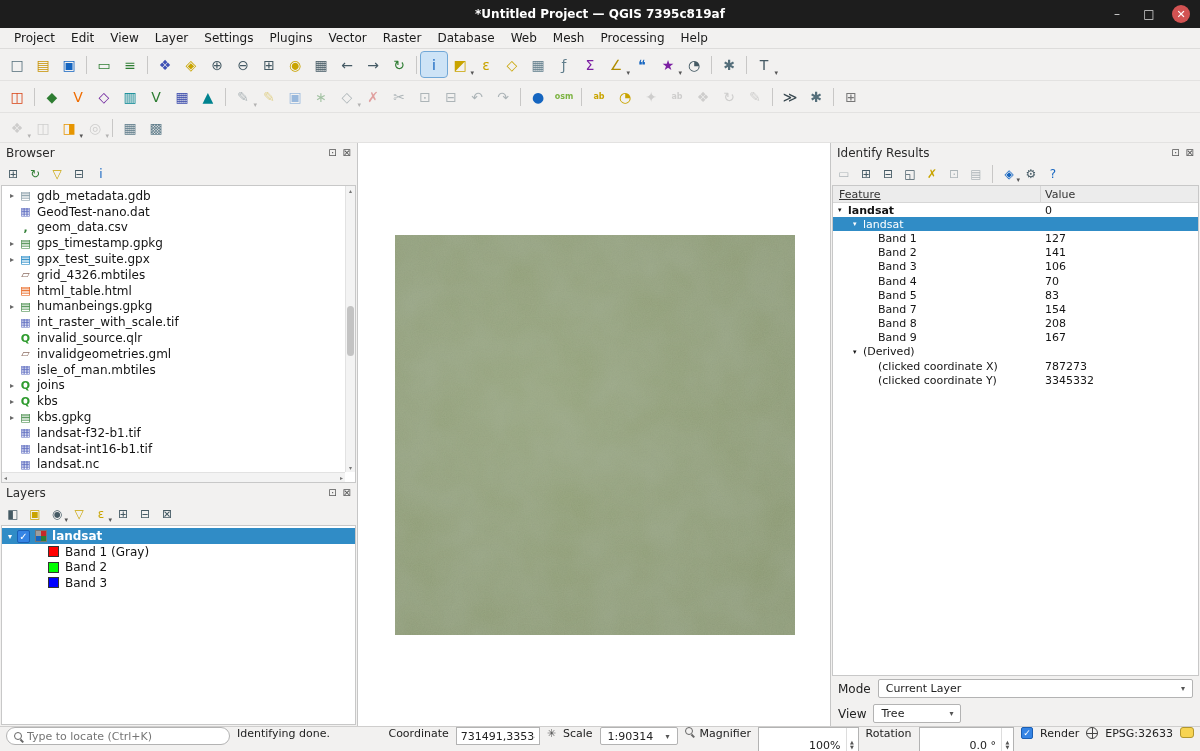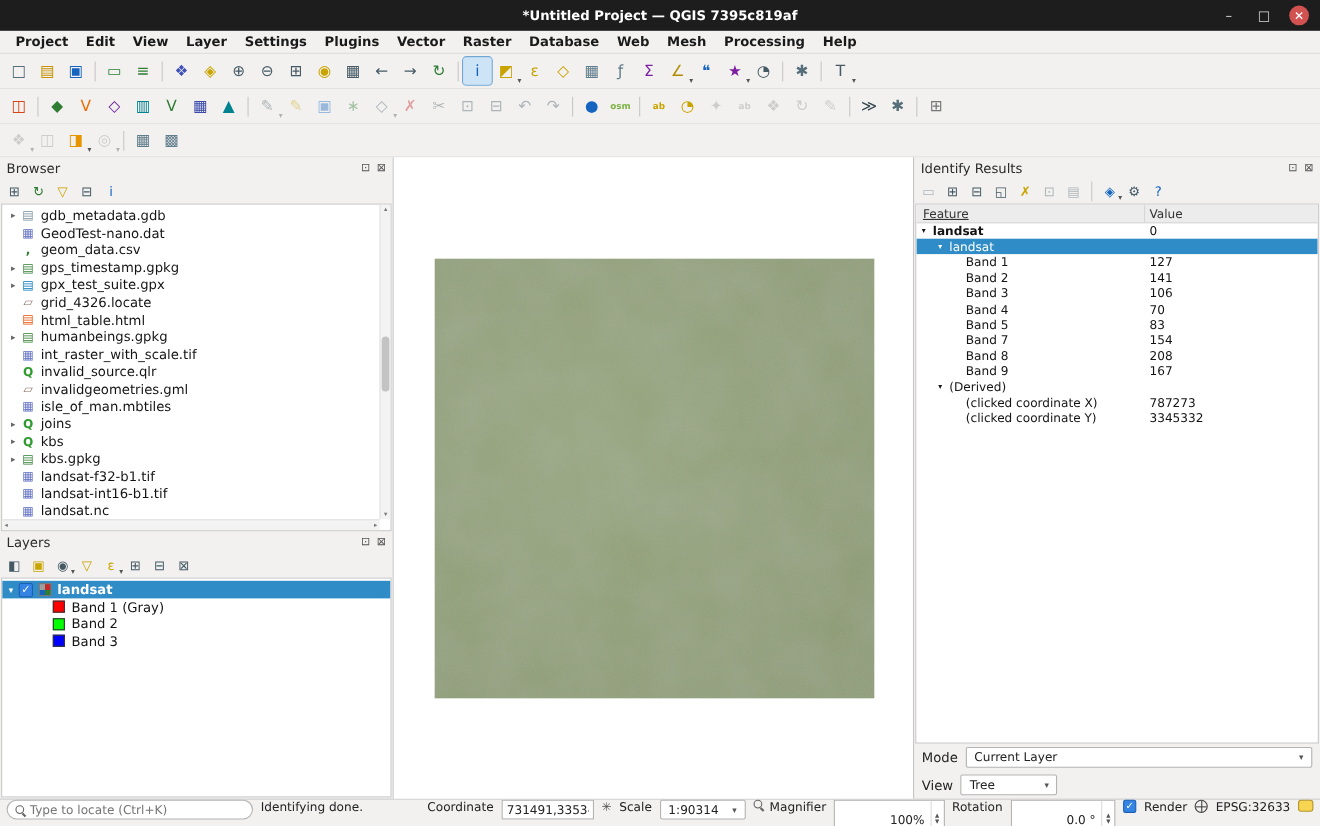--- a/index.html
+++ b/index.html
@@ -8,21 +8,21 @@
   .window { width:1200px; height:751px; display:flex; flex-direction:column; }
 
   
   .titlebar { height:28px; background:#1d1d1d; color:#fff; display:flex; align-items:center; justify-content:center; position:relative; flex:none;text-align:center; }
   .title-text { font-weight:bold; font-size:12px; }
   .win-controls { position:absolute; right:10px; top:0; height:100%; display:flex; align-items:center; gap:14px; }
   .wc { color:#d8d8d8; font-size:12px; width:18px; height:18px; display:flex; align-items:center; justify-content:center; }
   .wc.close { background:#d25252; border-radius:50%; color:#fff; font-size:11px; }
 
   
-  .menubar { height:21px; background:#f2f1f0; display:flex; align-items:center; padding-left:6px; border-bottom:1px solid #dddcdb; flex:none;font-weight:bold; }
+  .menubar { height:21px; background:#f2f1f0; display:flex; align-items:center; padding-left:6px; border-bottom:1px solid #dddcdb; flex:none; }
   .menu-item { padding:2px 8px; color:#1a1a1a; font-size:12px; }
 
   
   .toolbar { display:flex; align-items:center; background:#f2f1f0; border-bottom:1px solid #e3e2e1; padding:0 4px; flex:none; }
   .toolbar.r1 { height:32px; } .toolbar.r2 { height:32px; } .toolbar.r3 { height:30px; }
   .tbtn { width:26px; height:25px; display:flex; align-items:center; justify-content:center; border-radius:3px; position:relative; flex:none; }
   .tbtn .glyph { font-size:14px; line-height:1; }
   .tbtn.small .glyph { font-size:8px; font-weight:bold; }
   .tbtn.active { background:#cde3f6; outline:1px solid #70a7d7; }
   .tbtn.grayed { opacity:.4; }
@@ -521,21 +521,21 @@
 
               <div class="tree-item expand">
                 <span class="arrow">▸</span>
                 <span class="ticon" style="color: rgb(2, 119, 189);">▤</span>
                 <span>gpx_test_suite.gpx</span>
               </div>
 
               <div class="tree-item">
                 <span class="arrow">▸</span>
                 <span class="ticon" style="color: rgb(141, 110, 99);">▱</span>
-                <span>grid_4326.locate</span>
+                <span>grid_4326.mbtiles</span>
               </div>
 
               <div class="tree-item">
                 <span class="arrow">▸</span>
                 <span class="ticon" style="color: rgb(230, 81, 0);">▤</span>
                 <span>html_table.html</span>
               </div>
 
               <div class="tree-item expand">
                 <span class="arrow">▸</span>

